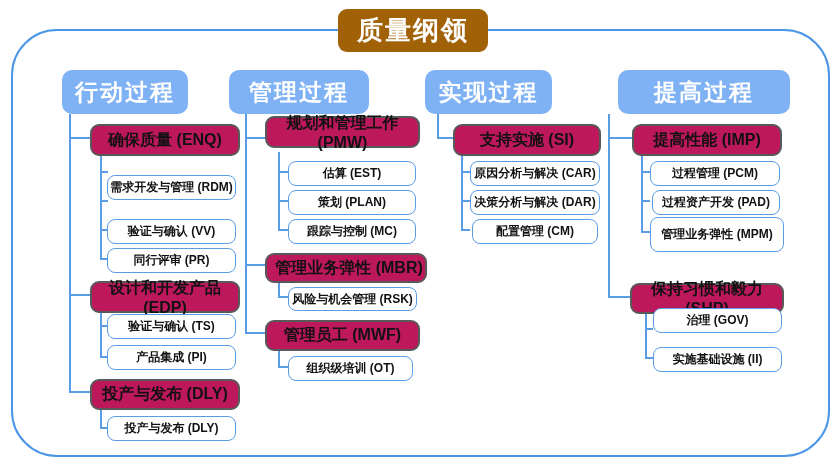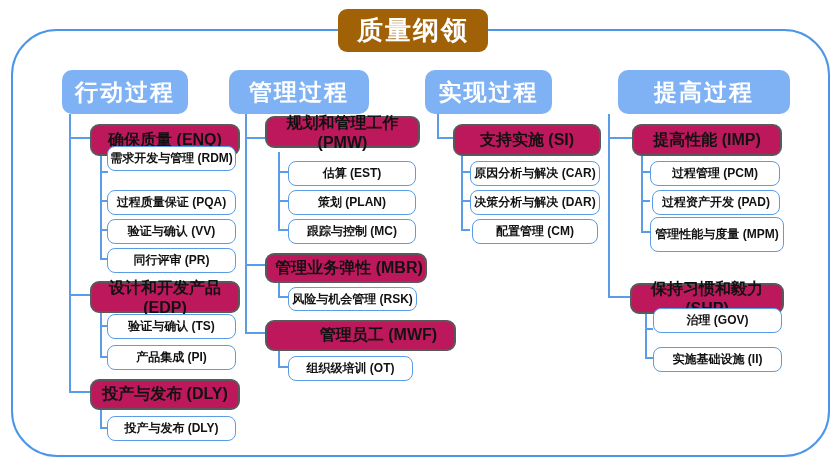--- a/index.html
+++ b/index.html
@@ -80,45 +80,44 @@
   <i class="hl" style="left:608px;top:296px;width:22px;"></i>
   <i class="vl" style="left:641px;top:152px;height:81px;"></i>
   <i class="hl" style="left:641px;top:171px;width:9px;"></i>
   <i class="hl" style="left:641px;top:200px;width:9px;"></i>
   <i class="hl" style="left:641px;top:231px;width:9px;"></i>
   <i class="vl" style="left:645px;top:310px;height:49px;"></i>
   <i class="hl" style="left:645px;top:328px;width:8px;"></i>
   <i class="hl" style="left:645px;top:357px;width:8px;"></i>
 
   <div class="node gray" style="left:90px;top:124px;width:146px;height:28px;">确保质量 (ENQ)</div>
-  <div class="node white" style="left:107px;top:146px;width:127px;height:23px;">需求开发与管理 (RDM)</div>
-  <div class="node white" style="left:107px;top:190px;width:127px;height:23px;">过程质量保证 (PQA)</div>
+  <div class="node white" style="left:107px;top:175px;width:127px;height:23px;">需求开发与管理 (RDM)</div>
   <div class="node white" style="left:107px;top:219px;width:127px;height:23px;">验证与确认 (VV)</div>
   <div class="node white" style="left:107px;top:248px;width:127px;height:23px;">同行评审 (PR)</div>
   <div class="node gray" style="left:90px;top:281px;width:146px;height:28px;">设计和开发产品 (EDP)</div>
   <div class="node white" style="left:107px;top:314px;width:127px;height:23px;">验证与确认 (TS)</div>
   <div class="node white" style="left:107px;top:345px;width:127px;height:23px;">产品集成 (PI)</div>
   <div class="node gray" style="left:90px;top:379px;width:146px;height:27px;">投产与发布 (DLY)</div>
   <div class="node white" style="left:107px;top:416px;width:127px;height:23px;">投产与发布 (DLY)</div>
 
   <div class="node gray" style="left:265px;top:116px;width:151px;height:28px;">规划和管理工作 (PMW)</div>
   <div class="node white" style="left:288px;top:161px;width:126px;height:23px;">估算 (EST)</div>
   <div class="node white" style="left:288px;top:190px;width:126px;height:23px;">策划 (PLAN)</div>
   <div class="node white" style="left:288px;top:219px;width:126px;height:23px;">跟踪与控制 (MC)</div>
   <div class="node gray" style="left:265px;top:253px;width:152px;height:26px;padding-left:6px;">管理业务弹性 (MBR)</div>
   <div class="node white" style="left:288px;top:287px;width:127px;height:22px;">风险与机会管理 (RSK)</div>
-  <div class="node gray" style="left:265px;top:320px;width:151px;height:27px;padding-left:36px;">管理员工 (MWF)</div>
+  <div class="node gray" style="left:265px;top:320px;width:151px;height:27px;">管理员工 (MWF)</div>
   <div class="node white" style="left:288px;top:356px;width:123px;height:23px;">组织级培训 (OT)</div>
 
   <div class="node white" style="left:470px;top:161px;width:128px;height:23px;">原因分析与解决 (CAR)</div>
   <div class="node gray" style="left:453px;top:124px;width:144px;height:28px;">支持实施 (SI)</div>
   <div class="node white" style="left:470px;top:190px;width:128px;height:23px;">决策分析与解决 (DAR)</div>
   <div class="node white" style="left:472px;top:219px;width:124px;height:23px;">配置管理 (CM)</div>
 
   <div class="node gray" style="left:632px;top:124px;width:146px;height:28px;">提高性能 (IMP)</div>
   <div class="node white" style="left:650px;top:161px;width:128px;height:23px;">过程管理 (PCM)</div>
   <div class="node white" style="left:652px;top:190px;width:126px;height:23px;">过程资产开发 (PAD)</div>
-  <div class="node white wrap" style="left:650px;top:217px;width:128px;height:31px;">管理性能与度量 (MPM)</div>
+  <div class="node white wrap" style="left:650px;top:217px;width:128px;height:31px;">管理业务弹性 (MPM)</div>
   <div class="node gray" style="left:630px;top:283px;width:150px;height:27px;">保持习惯和毅力 (SHP)</div>
   <div class="node white" style="left:653px;top:308px;width:127px;height:23px;">治理 (GOV)</div>
   <div class="node white" style="left:653px;top:347px;width:127px;height:23px;">实施基础设施 (II)</div>
 
 </div>
 
 </body></html>

